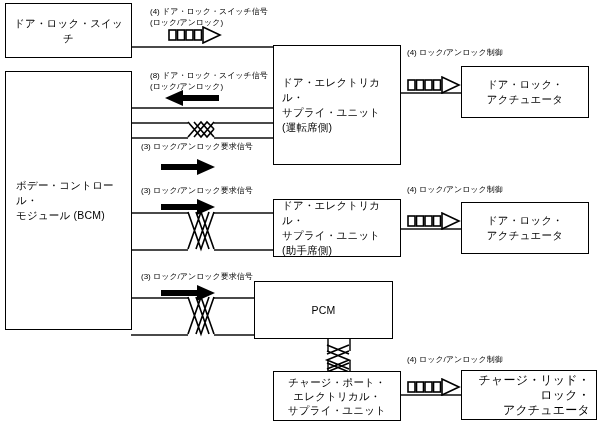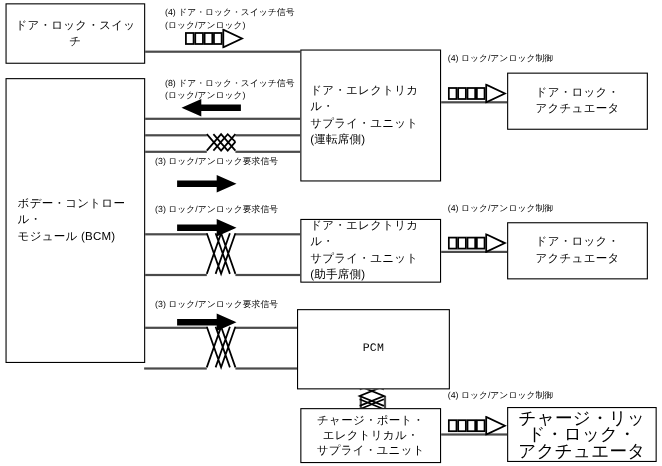--- a/index.html
+++ b/index.html
@@ -132,42 +132,42 @@
 サプライ・ユニット
 (運転席側)</span>
   </div>
 
   <div class="node-box" style="left:273px; top:199px; width:128px; height:58px; justify-content:flex-start;">
     <span class="node-label" style="padding-left:8px;">ドア・エレクトリカル・
 サプライ・ユニット
 (助手席側)</span>
   </div>
 
-  <div class="node-box" style="left:270px; top:281px; width:139px; height:73px;font-family:Liberation Mono, monospace;">
+  <div class="node-box" style="left:254px; top:281px; width:139px; height:58px;">
     <span class="node-label centered">PCM</span>
   </div>
 
   <div class="node-box" style="left:273px; top:371px; width:128px; height:50px;">
     <span class="node-label centered" style="line-height:14px;">チャージ・ポート・
 エレクトリカル・
 サプライ・ユニット</span>
   </div>
 
   <div class="node-box" style="left:461px; top:66px; width:128px; height:52px;">
     <span class="node-label centered">ドア・ロック・
 アクチュエータ</span>
   </div>
 
   <div class="node-box" style="left:461px; top:202px; width:128px; height:52px;">
     <span class="node-label centered">ドア・ロック・
 アクチュエータ</span>
   </div>
 
   <div class="node-box" style="left:461px; top:370px; width:136px; height:50px;">
-    <span class="node-label centered" style="font-size:16px;">チャージ・リッド・ロック・
+    <span class="node-label centered" style="font-size:12px;text-align:right;">チャージ・リッド・ロック・
 アクチュエータ</span>
   </div>
 
   <div class="sig-label" style="left:150px; top:7px;">(4) ドア・ロック・スイッチ信号
 (ロック/アンロック)</div>
   <div class="sig-label" style="left:150px; top:71px;">(8) ドア・ロック・スイッチ信号
 (ロック/アンロック)</div>
   <div class="sig-label" style="left:141px; top:142px;">(3) ロック/アンロック要求信号</div>
   <div class="sig-label" style="left:141px; top:186px;">(3) ロック/アンロック要求信号</div>
   <div class="sig-label" style="left:141px; top:272px;">(3) ロック/アンロック要求信号</div>

